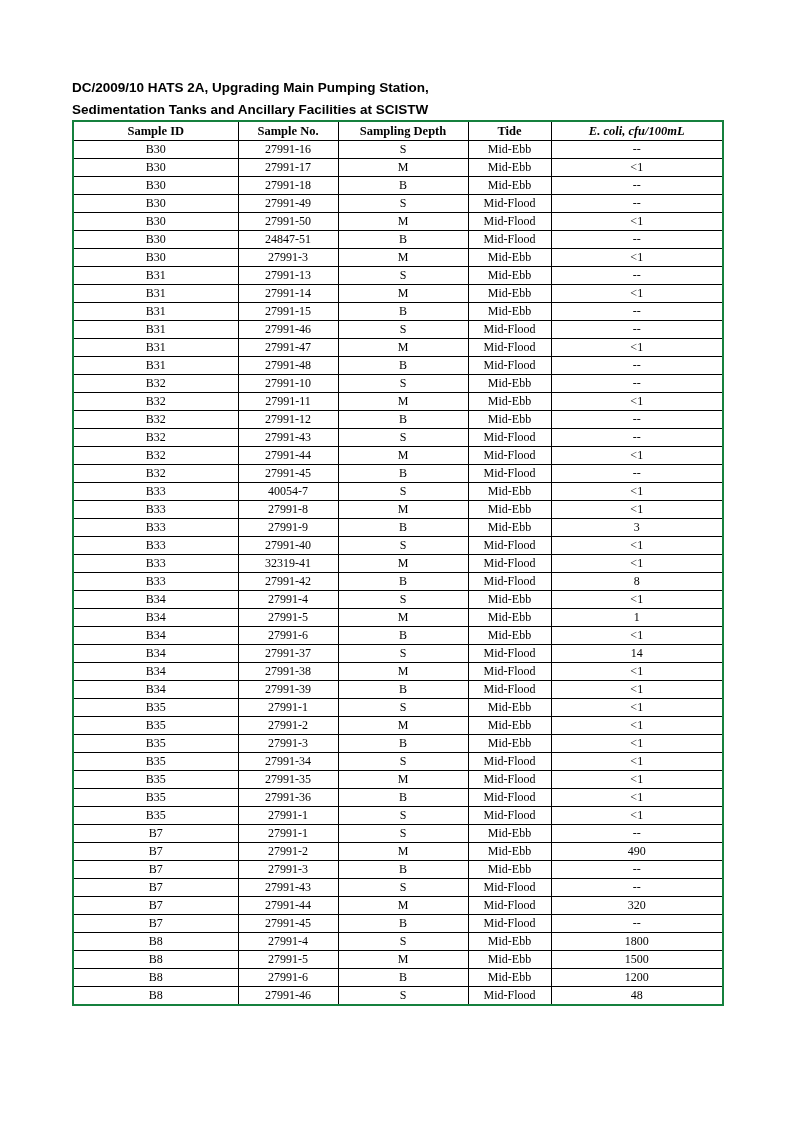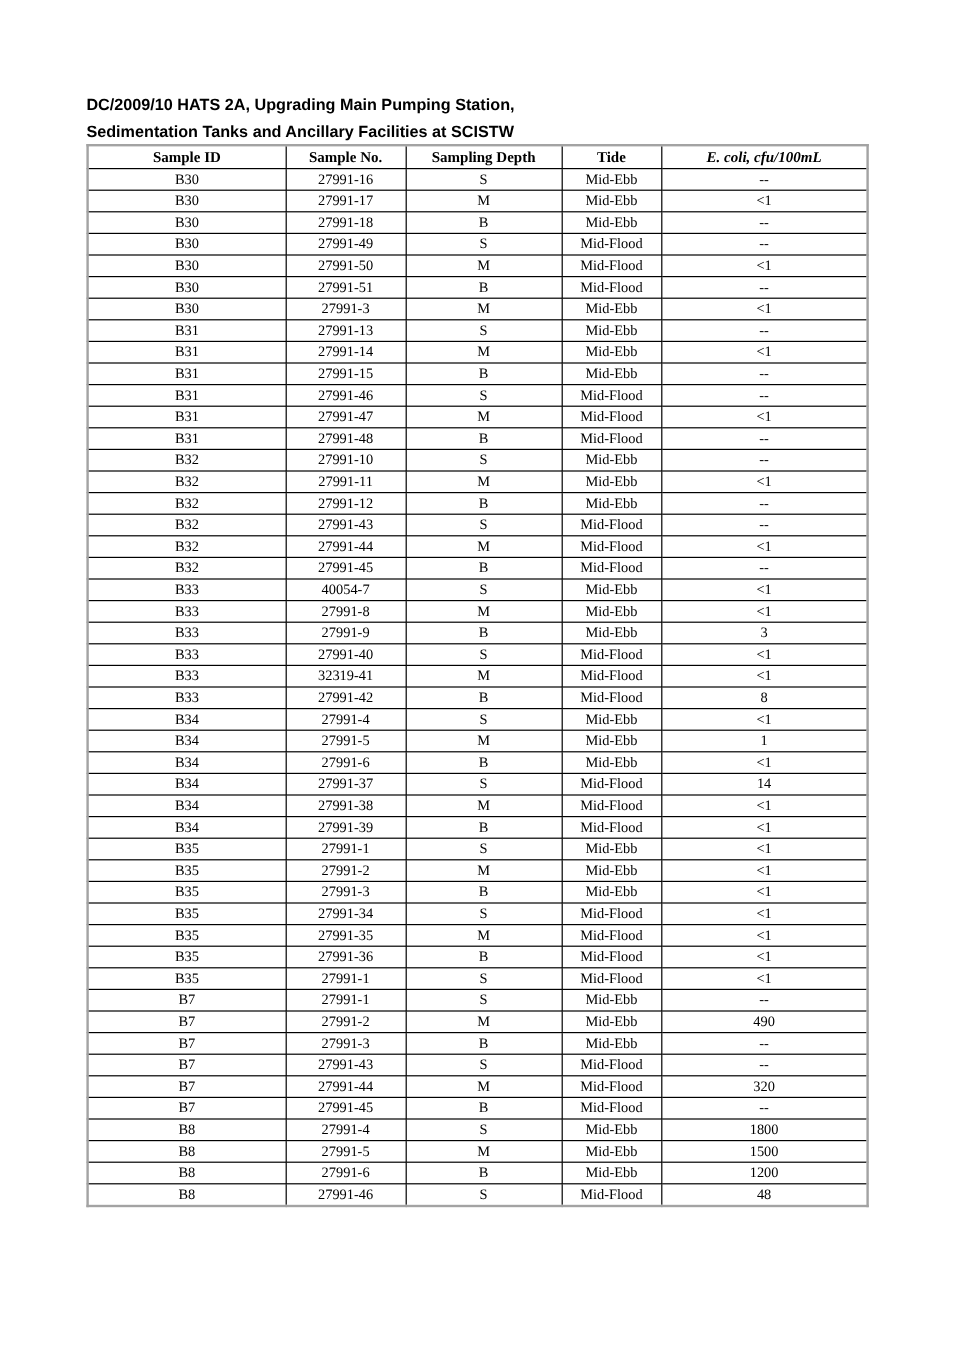--- a/index.html
+++ b/index.html
@@ -31,21 +31,21 @@
     font-weight: bold;
     font-size: 13px;
     margin-top: 15px;
     margin-bottom: 3px;
     color: #000000;
   }
   table.results {
     border-collapse: collapse;
     width: 650px;
     table-layout: fixed;
-    border: 2px solid #a3a3a3;
+    border: 2px solid #15803d;
   }
   table.results th,
   table.results td {
     border: 1px solid #000000;
     text-align: center;
     vertical-align: middle;
     padding: 0 2px;
     height: 17px;
     overflow: hidden;
     white-space: nowrap;
@@ -129,21 +129,21 @@
           </tr>
           <tr>
             <td>B30</td>
             <td>27991-50</td>
             <td>M</td>
             <td>Mid-Flood</td>
             <td>&lt;1</td>
           </tr>
           <tr>
             <td>B30</td>
-            <td>27991-51</td>
+            <td>24847-51</td>
             <td>B</td>
             <td>Mid-Flood</td>
             <td>--</td>
           </tr>
           <tr>
             <td>B30</td>
             <td>27991-3</td>
             <td>M</td>
             <td>Mid-Ebb</td>
             <td>&lt;1</td>

